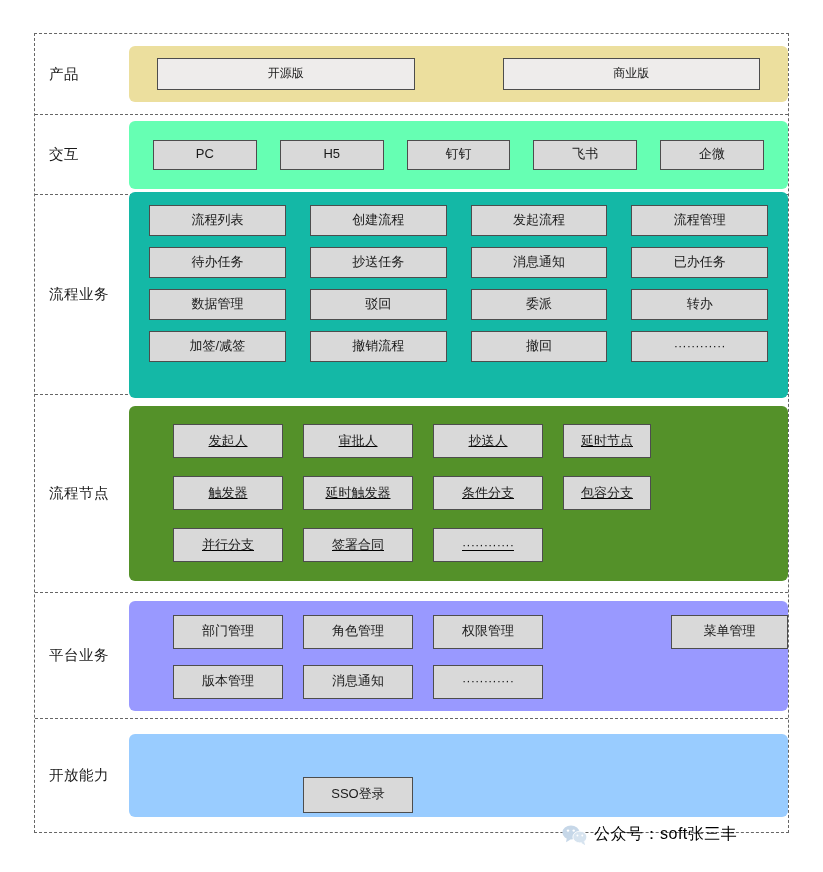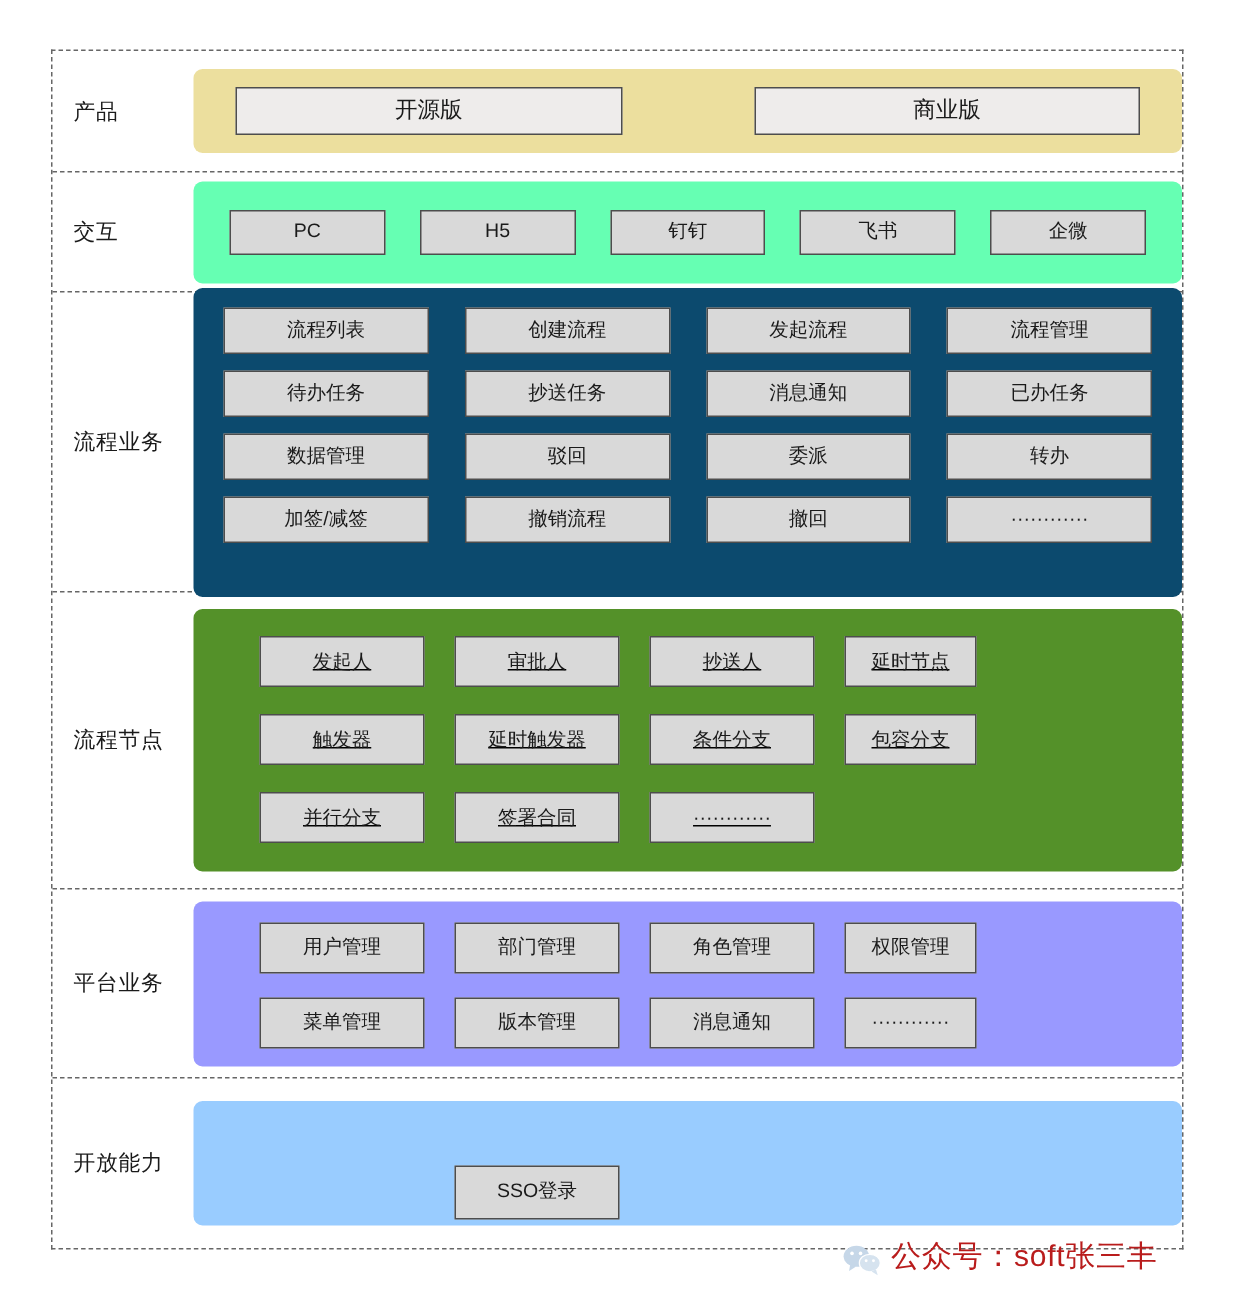--- a/index.html
+++ b/index.html
@@ -95,40 +95,40 @@
     height: 56px;
     padding: 0 28px;
   }
   .row-product .band-grid {
     grid-template-columns: 1fr 1fr;
     column-gap: 88px;
   }
   .row-product .chip {
     background: #eeeceb;
     height: 32px;
-    font-size: 15px;
+    font-size: 12px;
   }
 
   
   .row-interaction { height: 80px; }
   .row-interaction .band {
     background: #66ffb3;
     height: 68px;
     padding: 12px 24px;
   }
   .row-interaction .band-grid {
     grid-template-columns: repeat(5, 1fr);
     column-gap: 23px;
   }
   .row-interaction .chip { height: 30px; }
 
   
   .row-process { height: 200px; }
   .row-process .band {
-    background: #0c4a6e;
+    background: #14b8a6;
     height: 206px;
     padding: 13px 20px;
     justify-content: space-between;
   }
   .row-process .band-grid {
     grid-template-columns: repeat(4, 1fr);
     column-gap: 24px;
     row-gap: 11px;
   }
   .row-process .chip { height: 31px; }
@@ -188,24 +188,24 @@
     line-height: 1.2;
     padding: 0 4px;
   }
 
   
   #watermark {
     position: absolute;
     left: 562px;
     top: 824px;
     display: flex;
-    align-items: flex-end;
+    align-items: flex-start;
     gap: 6px;
-    color: #b91c1c;
-    font-size: 20px;
+    color: #000000;
+    font-size: 16px;
     letter-spacing: 0.5px;
     pointer-events: none;
     user-select: none;
     white-space: nowrap;
   }
   #watermark .wm-icon {
     width: 26px;
     height: 22px;
     display: block;
   }
@@ -291,21 +291,20 @@
         </div>
       </div>
     </div>
   </div>
 
   <div class="arch-row row-platform">
     <div class="row-label">平台业务</div>
     <div class="row-body">
       <div class="band">
         <div class="band-grid">
-          <div class="chip">用户管理</div>
           <div class="chip">部门管理</div>
           <div class="chip">角色管理</div>
           <div class="chip">权限管理</div>
           <div class="chip empty"></div>
           <div class="chip">菜单管理</div>
           <div class="chip">版本管理</div>
           <div class="chip">消息通知</div>
           <div class="chip">············</div>
           <div class="chip empty"></div>
         </div>

